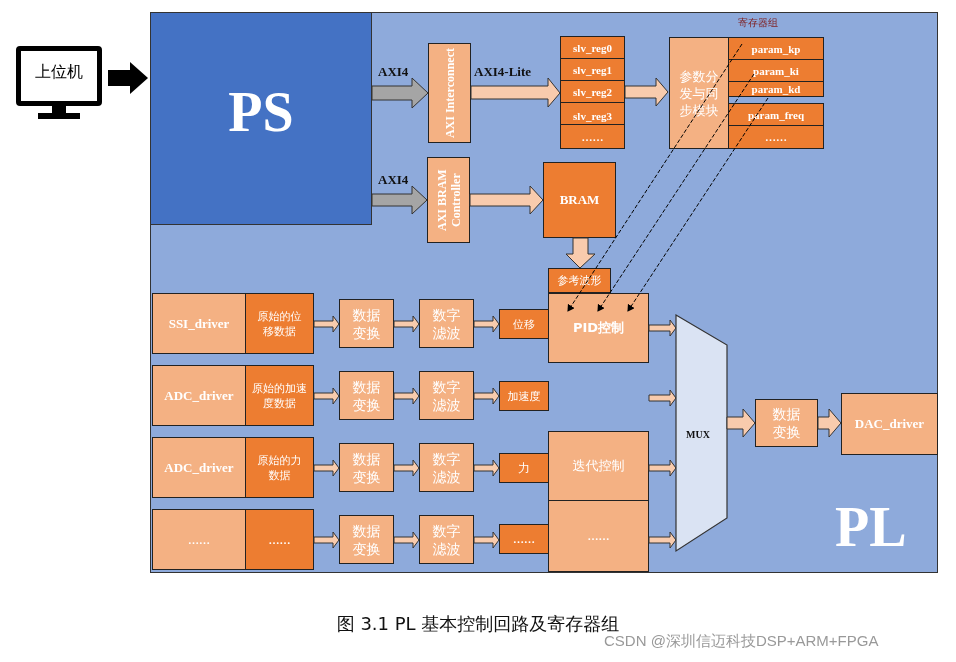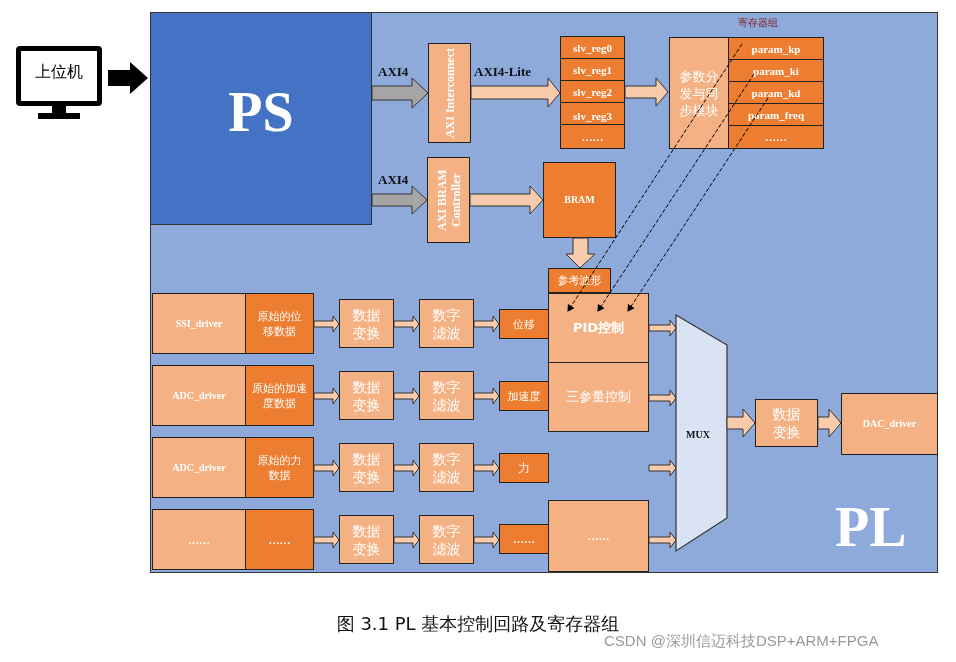--- a/index.html
+++ b/index.html
@@ -7,21 +7,21 @@
   .abs{position:absolute;box-sizing:border-box;}
   .pl{left:150px;top:12px;width:788px;height:561px;background:#8eaadb;border:1.5px solid #333;}
   .ps{left:150px;top:12px;width:222px;height:213px;background:#4472c4;border:1.5px solid #333;}
   .ps-label{left:150px;top:80px;width:222px;text-align:center;color:#fff;font-weight:bold;font-size:56px;}
   .pl-label{left:835px;top:495px;color:#fff;font-weight:bold;font-size:56px;}
   .light{background:#f4b183;border:1.5px solid #222;color:#fff;}
   .dark{background:#ed7d31;border:1.5px solid #222;color:#fff;}
   .c{display:flex;align-items:center;justify-content:center;text-align:center;font-weight:bold;}
   .vt{writing-mode:vertical-rl;transform:rotate(180deg);font-size:12px;line-height:14px;}
   .txt-sm{font-size:11px;line-height:14px;}
-  .txt-md{font-size:10px;line-height:16px;}
+  .txt-md{font-size:13px;line-height:16px;}
   .cn{font-family:"DejaVu Sans",sans-serif;font-weight:normal;}
   .lbl{font-weight:bold;font-size:13px;color:#111;}
   svg.ov{position:absolute;left:0;top:0;width:956px;height:662px;pointer-events:none;}
   .caption{left:0;top:612px;width:956px;text-align:center;font-size:18px;color:#111;}
   .wm{left:604px;top:632px;font-family:"Liberation Sans",sans-serif;font-size:15px;color:#999;}
   .monitor{left:16px;top:46px;width:86px;height:60px;border:5px solid #000;border-radius:4px;background:#fff;}
   .monitor-text{left:16px;top:62px;width:86px;text-align:center;font-family:"DejaVu Sans",sans-serif;font-size:16px;color:#000;}
 </style>
 </head>
 <body>
@@ -55,21 +55,21 @@
   <div class="abs dark c txt-sm" style="left:0;top:88px;width:65px;height:25px;">……</div>
 </div>
 
 <div class="abs cn" style="left:738px;top:16px;font-size:10px;color:#7f1d1d;">寄存器组</div>
 <div class="abs light c cn" style="left:669px;top:37px;width:60px;height:112px;font-size:13px;line-height:17px;padding:0 6px;">
   <span>参数分发与同步模块</span>
 </div>
 <div class="abs" style="left:728px;top:37px;width:96px;height:112px;">
   <div class="abs dark c txt-sm" style="left:0;top:0;width:96px;height:23px;">param_kp</div>
   <div class="abs dark c txt-sm" style="left:0;top:22px;width:96px;height:23px;">param_ki</div>
-  <div class="abs dark c txt-sm" style="left:0;top:44px;width:96px;height:23px;">param_kd</div>
+  <div class="abs dark c txt-sm" style="left:0;top:44px;width:96px;height:16px;">param_kd</div>
   <div class="abs dark c txt-sm" style="left:0;top:66px;width:96px;height:23px;">param_freq</div>
   <div class="abs dark c txt-sm" style="left:0;top:88px;width:96px;height:24px;">……</div>
 </div>
 
 <div class="abs dark c txt-md" style="left:543px;top:162px;width:73px;height:76px;">BRAM</div>
 <div class="abs dark c cn" style="left:548px;top:268px;width:63px;height:25px;font-size:11px;">参考波形</div>
 
 <div>
   <div class="abs light c txt-md" style="left:152px;top:293px;width:94px;height:61px;">SSI_driver</div>
   <div class="abs dark c cn" style="left:245px;top:293px;width:69px;height:61px;font-size:11px;line-height:15px;padding:0 8px;">原始的位移数据</div>
@@ -94,21 +94,21 @@
 <div>
   <div class="abs light c txt-sm" style="left:152px;top:509px;width:94px;height:61px;">……</div>
   <div class="abs dark c txt-sm" style="left:245px;top:509px;width:69px;height:61px;">……</div>
   <div class="abs light c cn" style="left:339px;top:515px;width:55px;height:49px;font-size:14px;line-height:18px;padding:0 10px;">数据变换</div>
   <div class="abs light c cn" style="left:419px;top:515px;width:55px;height:49px;font-size:14px;line-height:18px;padding:0 10px;">数字滤波</div>
   <div class="abs dark c txt-sm" style="left:499px;top:524px;width:50px;height:30px;">……</div>
 </div>
 
 <div class="abs" style="left:548px;top:293px;width:101px;height:279px;">
   <div class="abs light c cn" style="left:0;top:0;width:101px;height:70px;font-size:13px;font-weight:bold;">PID控制</div>
-  <div class="abs light c cn" style="left:0;top:69px;width:101px;height:70px;font-size:13px;">三参量控制</div>
+  <div class="abs light c cn" style="left:0;top:138px;width:101px;height:70px;font-size:13px;">迭代控制</div>
   <div class="abs light c txt-sm" style="left:0;top:207px;width:101px;height:72px;">……</div>
 </div>
 
 <div class="abs light c cn" style="left:755px;top:399px;width:63px;height:48px;font-size:14px;line-height:18px;padding:0 14px;">数据变换</div>
 <div class="abs light c txt-md" style="left:841px;top:393px;width:97px;height:62px;">DAC_driver</div>
 
 <svg class="ov" viewBox="0 0 956 662">
   <defs>
     <marker id="dh" markerWidth="8" markerHeight="8" refX="6" refY="4" orient="auto">
       <path d="M0,0 L7,4 L0,8 Z" fill="#000"></path>

